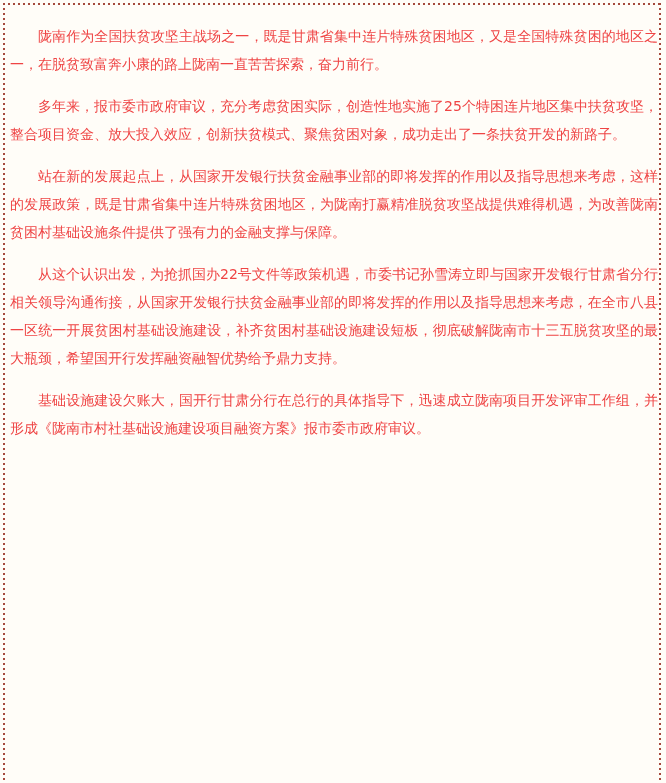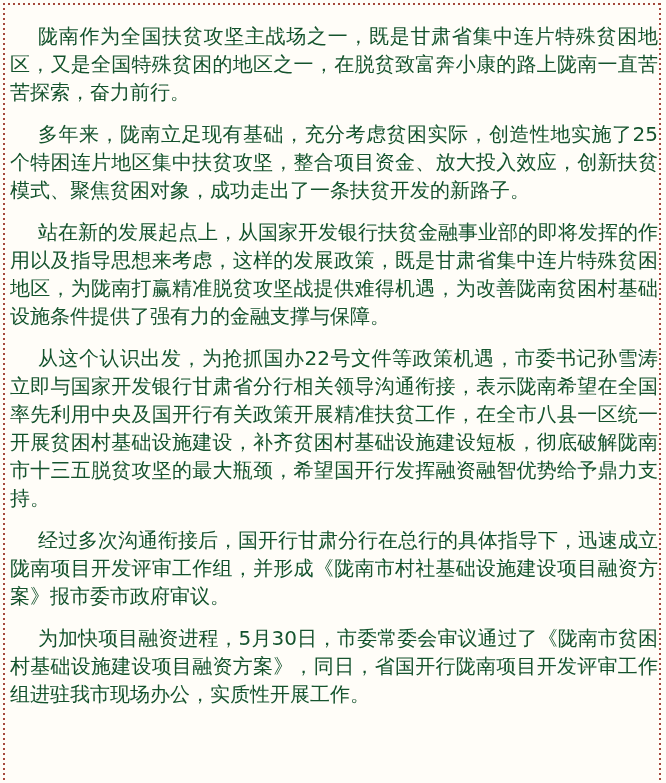--- a/index.html
+++ b/index.html
@@ -32,39 +32,38 @@
     top: 3px; right: 5px; bottom: -2px; width: 2px;
     background: repeating-linear-gradient(180deg, #a5493c 0 2px, transparent 2px 5px);
   }
   article {
     position: absolute;
     top: 22px;
     left: 10px;
     width: 648px;
   }
   article p {
-    font-size: 20px;
+    font-size: 14px;
     line-height: 28px;
-    color: #14532d;
+    color: #ef4444;
     text-indent: 28px;
     margin-bottom: 14px;
     text-align: justify;
     letter-spacing: 0;
     word-break: break-all;
   }
 </style>
 </head>
 <body>
 
 <div class="frame">
   <div class="edge top"></div>
   <div class="edge left"></div>
   <div class="edge right"></div>
 
   <article>
     <p>陇南作为全国扶贫攻坚主战场之一，既是甘肃省集中连片特殊贫困地区，又是全国特殊贫困的地区之一，在脱贫致富奔小康的路上陇南一直苦苦探索，奋力前行。</p>
-    <p>多年来，陇南立足现有基础，充分考虑贫困实际，创造性地实施了25个特困连片地区集中扶贫攻坚，整合项目资金、放大投入效应，创新扶贫模式、聚焦贫困对象，成功走出了一条扶贫开发的新路子。</p>
+    <p>多年来，报市委市政府审议，充分考虑贫困实际，创造性地实施了25个特困连片地区集中扶贫攻坚，整合项目资金、放大投入效应，创新扶贫模式、聚焦贫困对象，成功走出了一条扶贫开发的新路子。</p>
     <p>站在新的发展起点上，从国家开发银行扶贫金融事业部的即将发挥的作用以及指导思想来考虑，这样的发展政策，既是甘肃省集中连片特殊贫困地区，为陇南打赢精准脱贫攻坚战提供难得机遇，为改善陇南贫困村基础设施条件提供了强有力的金融支撑与保障。</p>
-    <p>从这个认识出发，为抢抓国办22号文件等政策机遇，市委书记孙雪涛立即与国家开发银行甘肃省分行相关领导沟通衔接，表示陇南希望在全国率先利用中央及国开行有关政策开展精准扶贫工作，在全市八县一区统一开展贫困村基础设施建设，补齐贫困村基础设施建设短板，彻底破解陇南市十三五脱贫攻坚的最大瓶颈，希望国开行发挥融资融智优势给予鼎力支持。</p>
-    <p>经过多次沟通衔接后，国开行甘肃分行在总行的具体指导下，迅速成立陇南项目开发评审工作组，并形成《陇南市村社基础设施建设项目融资方案》报市委市政府审议。</p>
-    <p>为加快项目融资进程，5月30日，市委常委会审议通过了《陇南市贫困村基础设施建设项目融资方案》，同日，省国开行陇南项目开发评审工作组进驻我市现场办公，实质性开展工作。</p>
+    <p>从这个认识出发，为抢抓国办22号文件等政策机遇，市委书记孙雪涛立即与国家开发银行甘肃省分行相关领导沟通衔接，从国家开发银行扶贫金融事业部的即将发挥的作用以及指导思想来考虑，在全市八县一区统一开展贫困村基础设施建设，补齐贫困村基础设施建设短板，彻底破解陇南市十三五脱贫攻坚的最大瓶颈，希望国开行发挥融资融智优势给予鼎力支持。</p>
+    <p>基础设施建设欠账大，国开行甘肃分行在总行的具体指导下，迅速成立陇南项目开发评审工作组，并形成《陇南市村社基础设施建设项目融资方案》报市委市政府审议。</p>
   </article>
 </div>
 
 </body></html>

